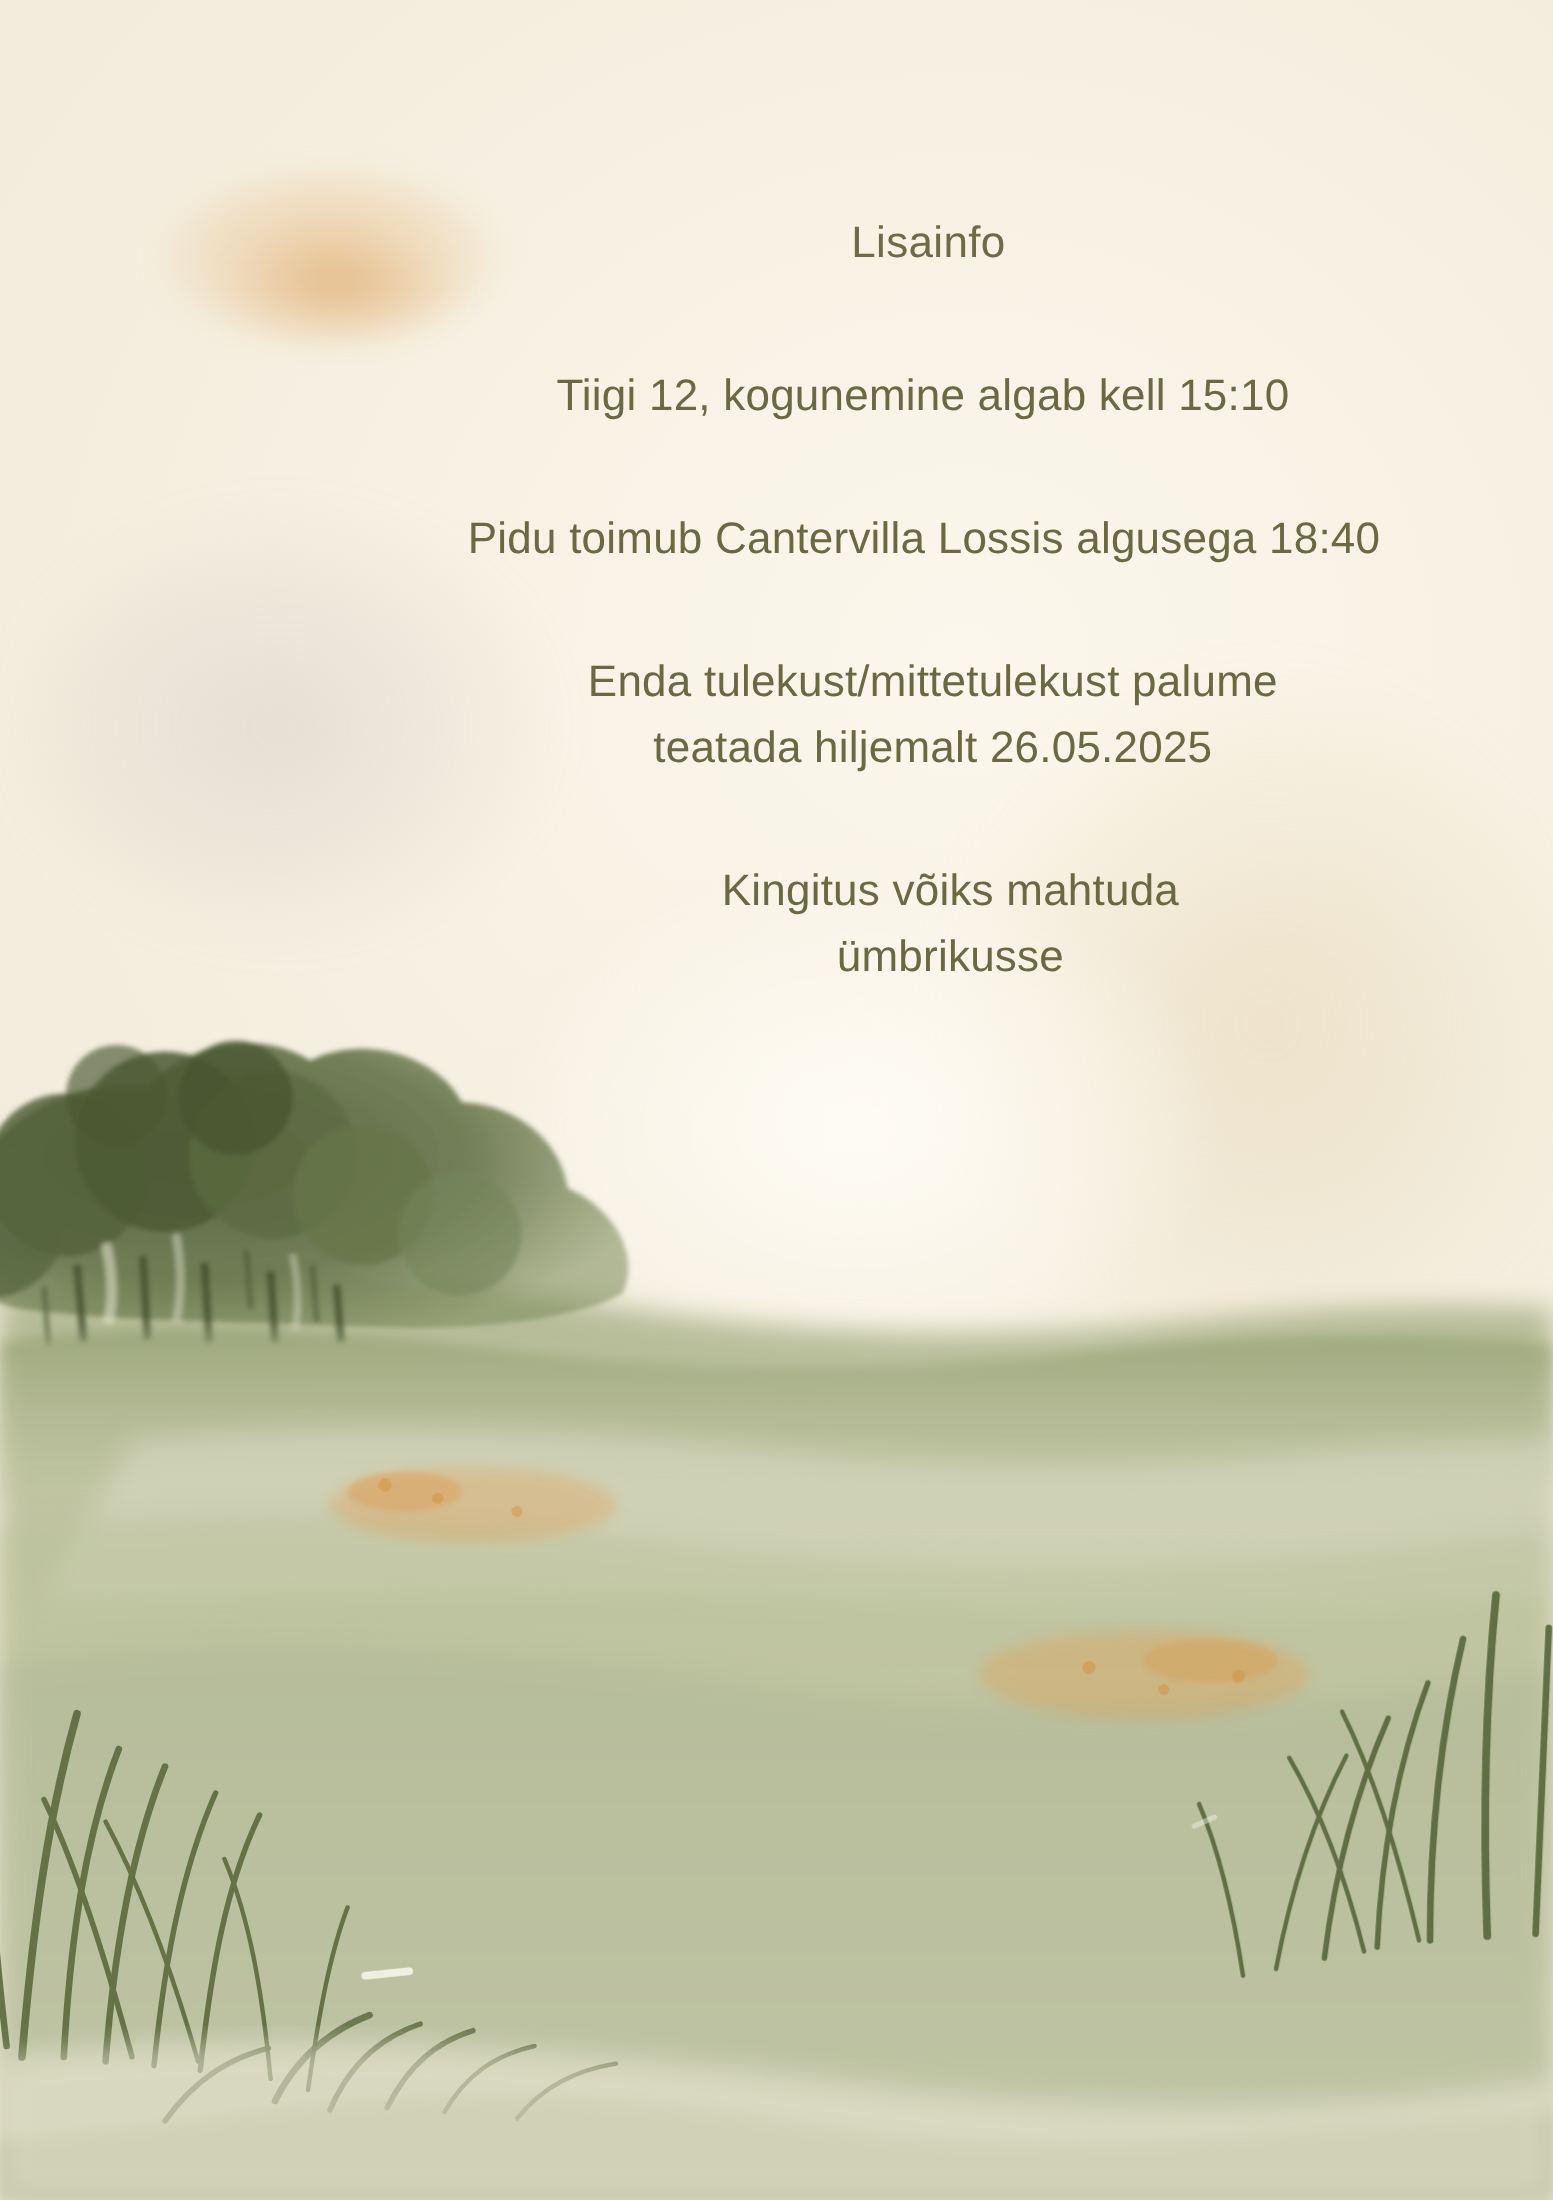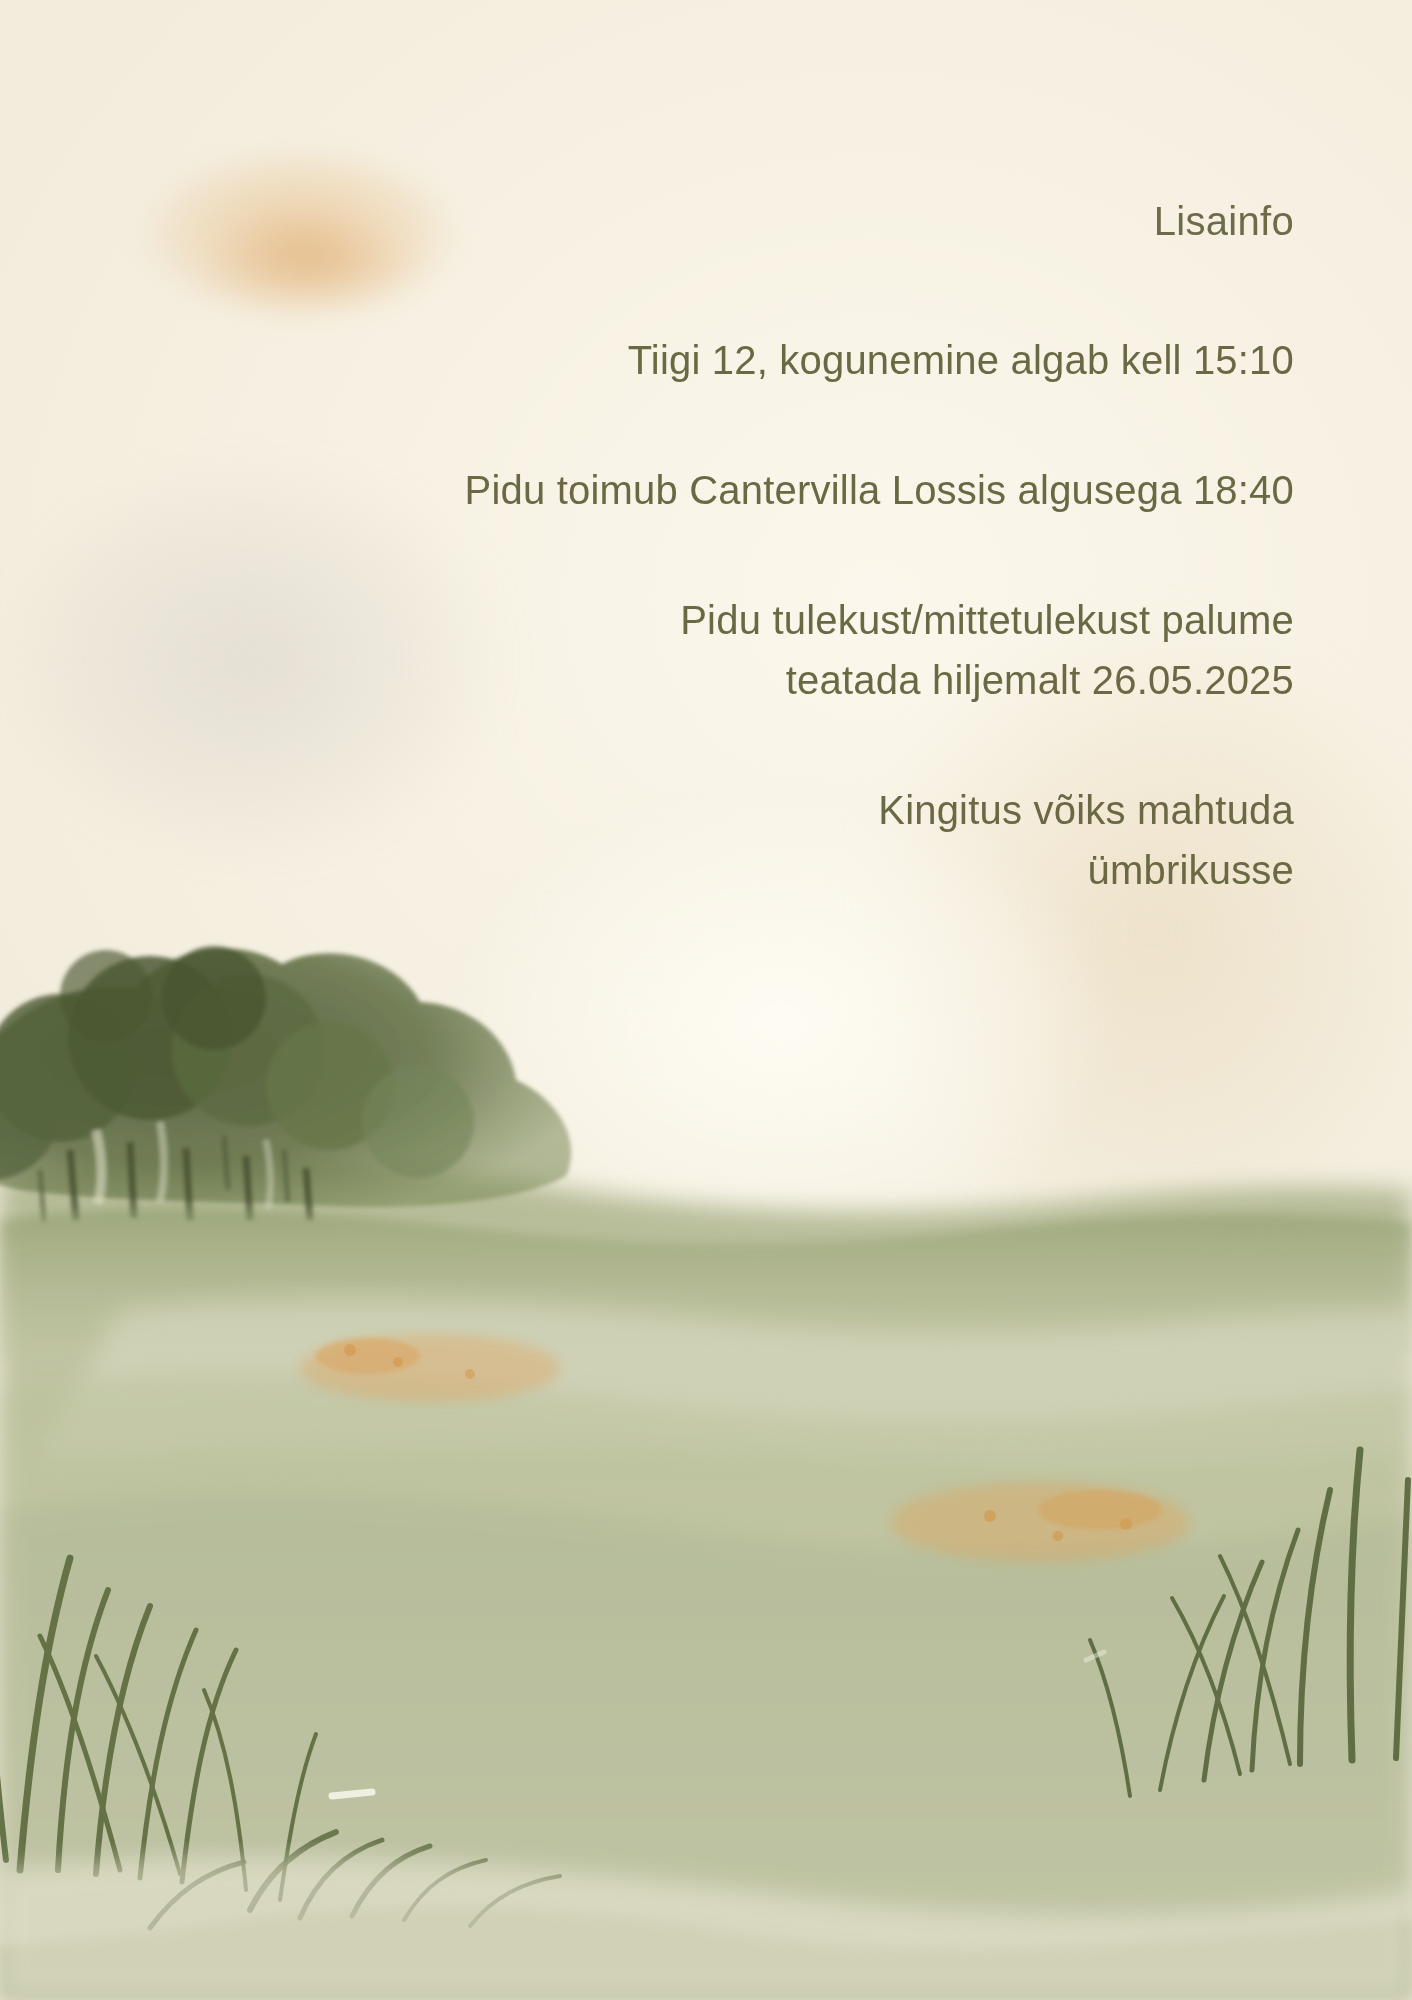--- a/index.html
+++ b/index.html
@@ -75,21 +75,21 @@
     overflow: hidden;
   }
   .scene svg { display: block; width: 100%; height: 100%; }
 
   
   .text-block {
     position: absolute;
     right: 118px;
     top: 196px;
     width: 900px;
-    text-align: right;
+    text-align: center;
     color: #6b6a45;
     font-family: "Liberation Sans", sans-serif;
   }
   .lead {
     font-size: 40px;
     letter-spacing: .3px;
     line-height: 1.25;
     margin: 0 0 84px 0;
     color: #6e6c48;
   }
@@ -248,21 +248,21 @@
 
     <div class="para p1">
       <span class="l">Tiigi 12, kogunemine algab kell 15:10</span>
     </div>
 
     <div class="para p2">
       <span class="l">Pidu toimub Cantervilla Lossis algusega 18:40</span>
     </div>
 
     <div class="para p3">
-      <span class="l">Pidu tulekust/mittetulekust palume</span>
+      <span class="l">Enda tulekust/mittetulekust palume</span>
       <span class="l">teatada hiljemalt 26.05.2025</span>
     </div>
 
     <div class="para p4">
       <span class="l">Kingitus võiks mahtuda</span>
       <span class="l">ümbrikusse</span>
     </div>
   </div>
 
 </div>

